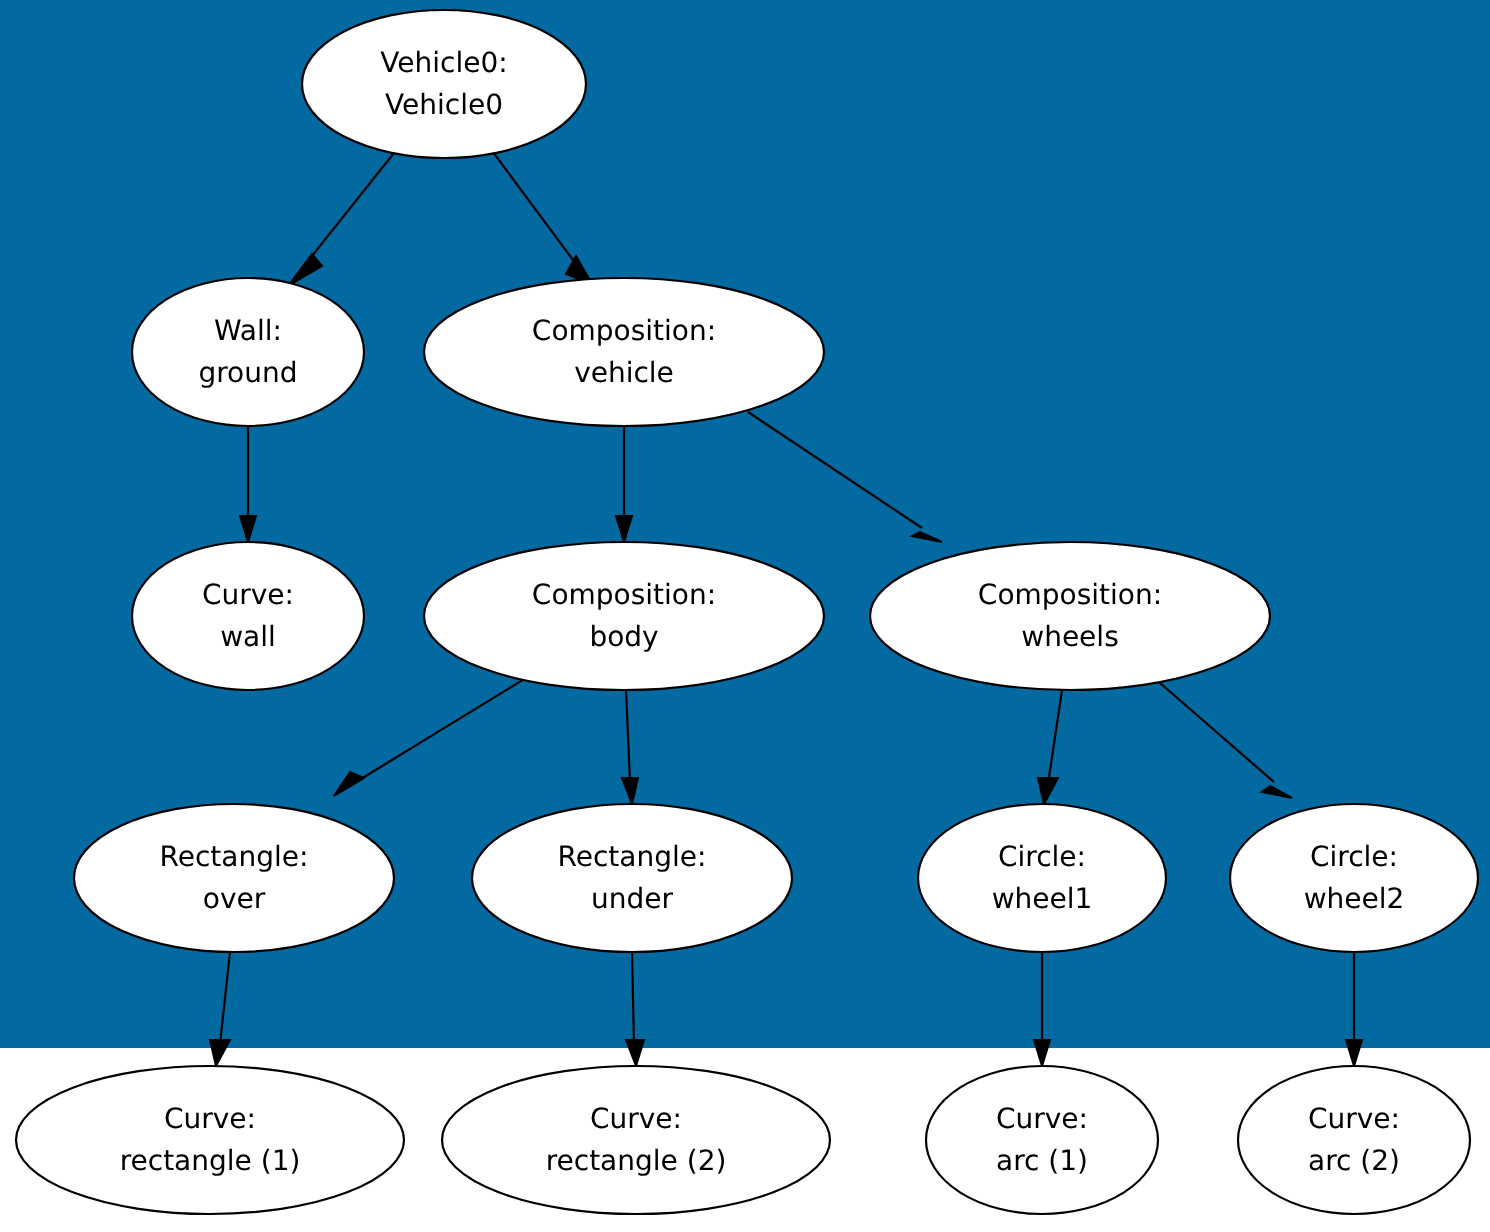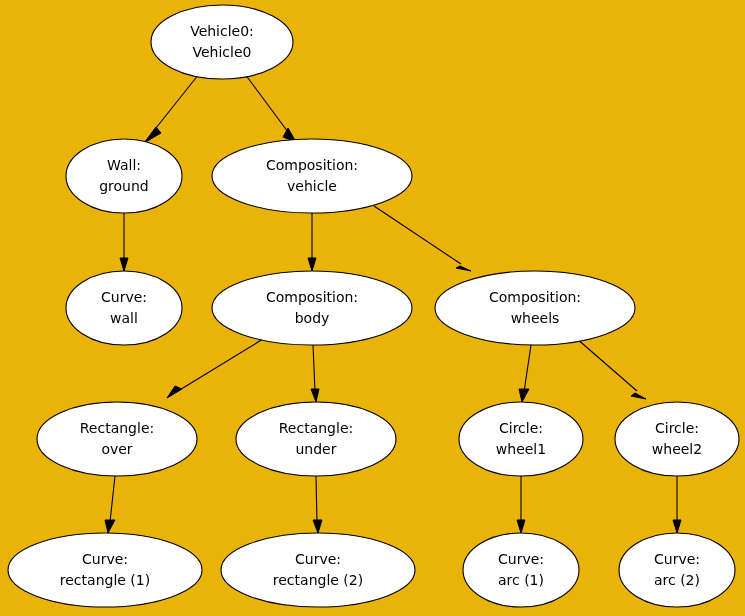--- a/index.html
+++ b/index.html
@@ -9,22 +9,22 @@
   }
   body {
     width: 745px;
     height: 616px;
     font-family: "DejaVu Sans", sans-serif;
     overflow: hidden;
   }
   #graph-root {
     position: relative;
     width: 745px;
-    height: 616px;
-    background: #eab308;
+    height: 524px;
+    background: #0369a1;
   }
   svg#graph-svg {
     display: block;
     width: 745px;
     height: 616px;
   }
   .node-ellipse {
     fill: #ffffff;
     stroke: #000000;
     stroke-width: 1.1;

